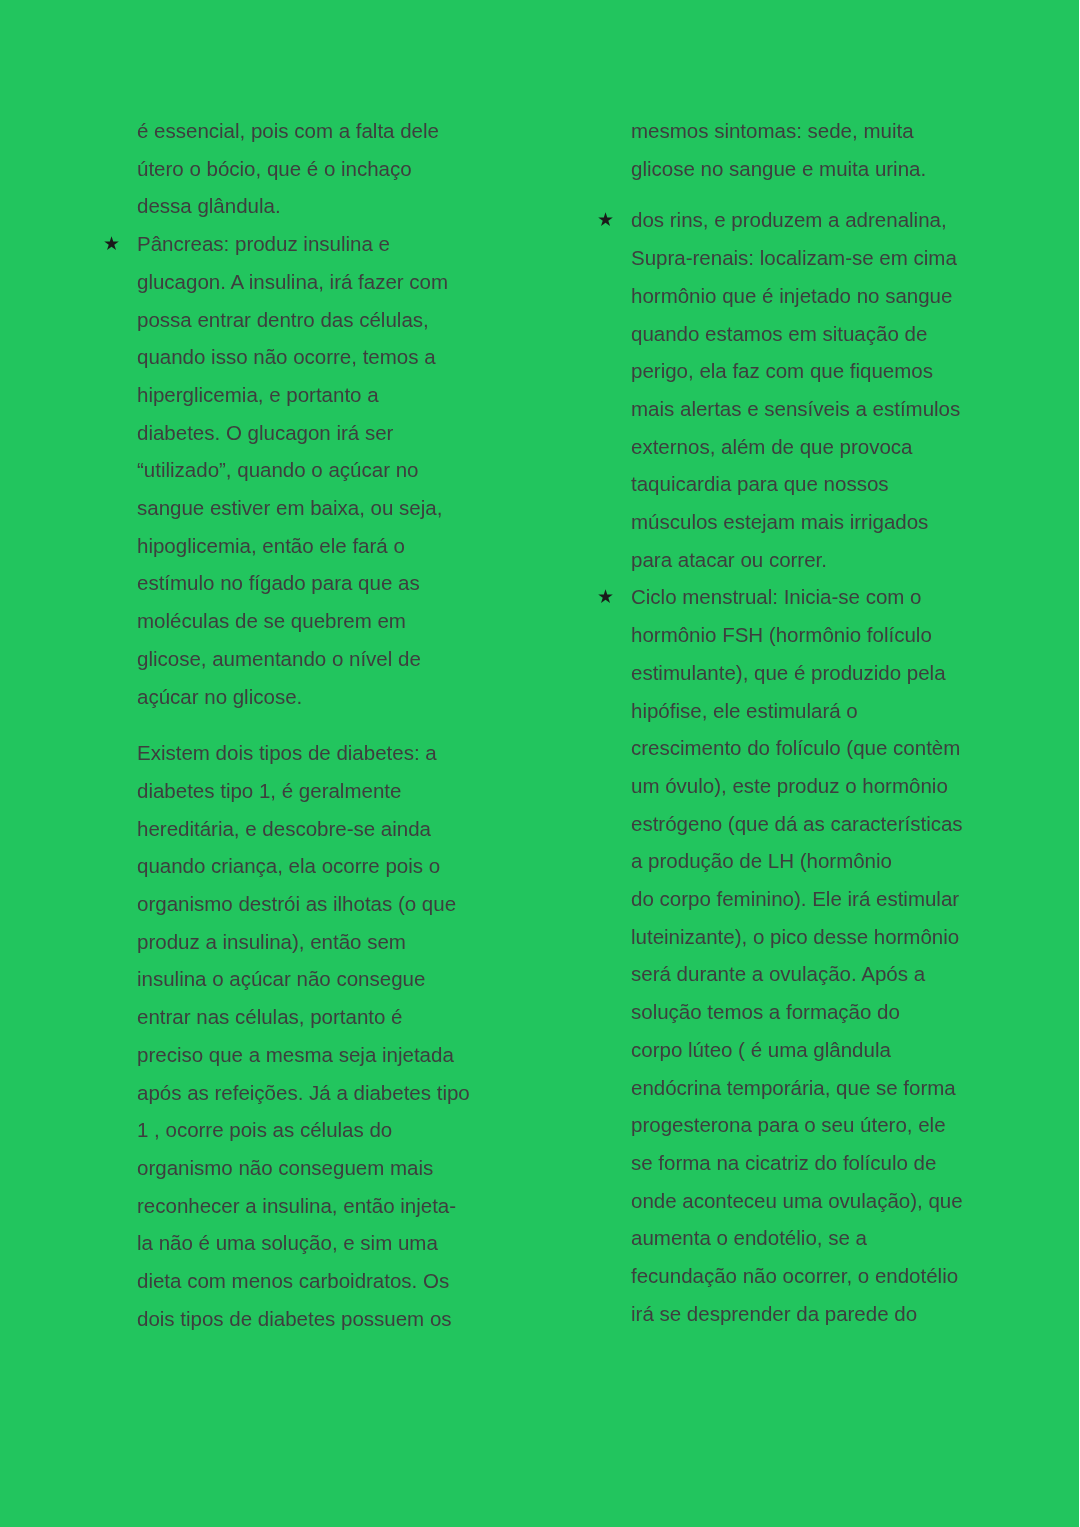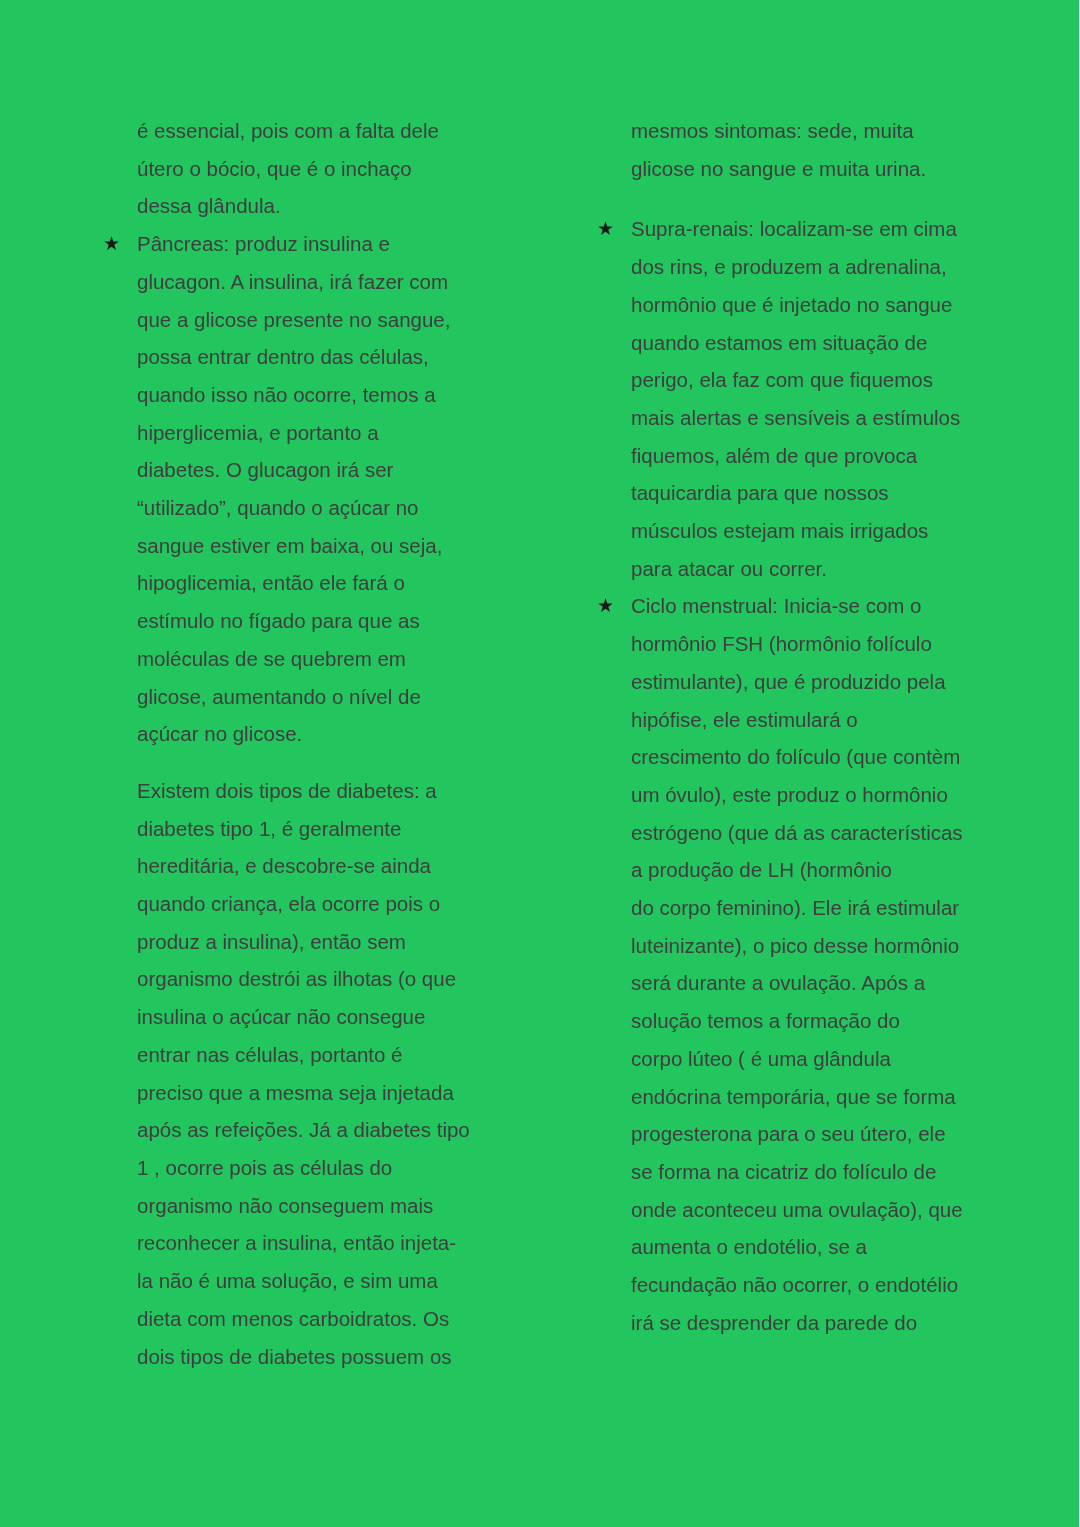--- a/index.html
+++ b/index.html
@@ -28,21 +28,21 @@
   }
   .block {
     position: relative;
     padding-left: 34px;
     box-sizing: border-box;
   }
   .block--paragraph {
     margin-top: 19px;
   }
   .block--paragraph-continuation {
-    margin-bottom: 23px;
+    margin-bottom: 14px;
   }
   .bullet {
     position: absolute;
     left: 0;
     top: 0;
     width: 34px;
     font-size: 19px;
     line-height: 37.7px;
     color: #1a1a1a;
     user-select: none;
@@ -58,66 +58,65 @@
   <div class="column">
       <div class="block block--bullet-continuation">
         <div class="line">é essencial, pois com a falta dele</div>
         <div class="line">útero o bócio, que é o inchaço</div>
         <div class="line">dessa glândula.</div>
       </div>
       <div class="block block--bullet">
         <span class="bullet">★</span>
         <div class="line">Pâncreas: produz insulina e</div>
         <div class="line">glucagon. A insulina, irá fazer com</div>
-        <div class="line">que a glicose presente no sangue,</div>
         <div class="line">possa entrar dentro das células,</div>
         <div class="line">quando isso não ocorre, temos a</div>
         <div class="line">hiperglicemia, e portanto a</div>
         <div class="line">diabetes. O glucagon irá ser</div>
         <div class="line">“utilizado”, quando o açúcar no</div>
         <div class="line">sangue estiver em baixa, ou seja,</div>
         <div class="line">hipoglicemia, então ele fará o</div>
         <div class="line">estímulo no fígado para que as</div>
         <div class="line">moléculas de se quebrem em</div>
         <div class="line">glicose, aumentando o nível de</div>
         <div class="line">açúcar no glicose.</div>
       </div>
       <div class="block block--paragraph">
         <div class="line">Existem dois tipos de diabetes: a</div>
         <div class="line">diabetes tipo 1, é geralmente</div>
         <div class="line">hereditária, e descobre-se ainda</div>
         <div class="line">quando criança, ela ocorre pois o</div>
+        <div class="line">organismo destrói as ilhotas (o que</div>
         <div class="line">produz a insulina), então sem</div>
-        <div class="line">organismo destrói as ilhotas (o que</div>
         <div class="line">insulina o açúcar não consegue</div>
         <div class="line">entrar nas células, portanto é</div>
         <div class="line">preciso que a mesma seja injetada</div>
         <div class="line">após as refeições. Já a diabetes tipo</div>
         <div class="line">1 , ocorre pois as células do</div>
         <div class="line">organismo não conseguem mais</div>
         <div class="line">reconhecer a insulina, então injeta-</div>
         <div class="line">la não é uma solução, e sim uma</div>
         <div class="line">dieta com menos carboidratos. Os</div>
         <div class="line">dois tipos de diabetes possuem os</div>
       </div>
     </div>
   <div class="column">
       <div class="block block--paragraph-continuation">
         <div class="line">mesmos sintomas: sede, muita</div>
         <div class="line">glicose no sangue e muita urina.</div>
       </div>
       <div class="block block--bullet">
         <span class="bullet">★</span>
+        <div class="line">dos rins, e produzem a adrenalina,</div>
         <div class="line">Supra-renais: localizam-se em cima</div>
-        <div class="line">dos rins, e produzem a adrenalina,</div>
         <div class="line">hormônio que é injetado no sangue</div>
         <div class="line">quando estamos em situação de</div>
         <div class="line">perigo, ela faz com que fiquemos</div>
         <div class="line">mais alertas e sensíveis a estímulos</div>
-        <div class="line">fiquemos, além de que provoca</div>
+        <div class="line">externos, além de que provoca</div>
         <div class="line">taquicardia para que nossos</div>
         <div class="line">músculos estejam mais irrigados</div>
         <div class="line">para atacar ou correr.</div>
       </div>
       <div class="block block--bullet">
         <span class="bullet">★</span>
         <div class="line">Ciclo menstrual: Inicia-se com o</div>
         <div class="line">hormônio FSH (hormônio folículo</div>
         <div class="line">estimulante), que é produzido pela</div>
         <div class="line">hipófise, ele estimulará o</div>

